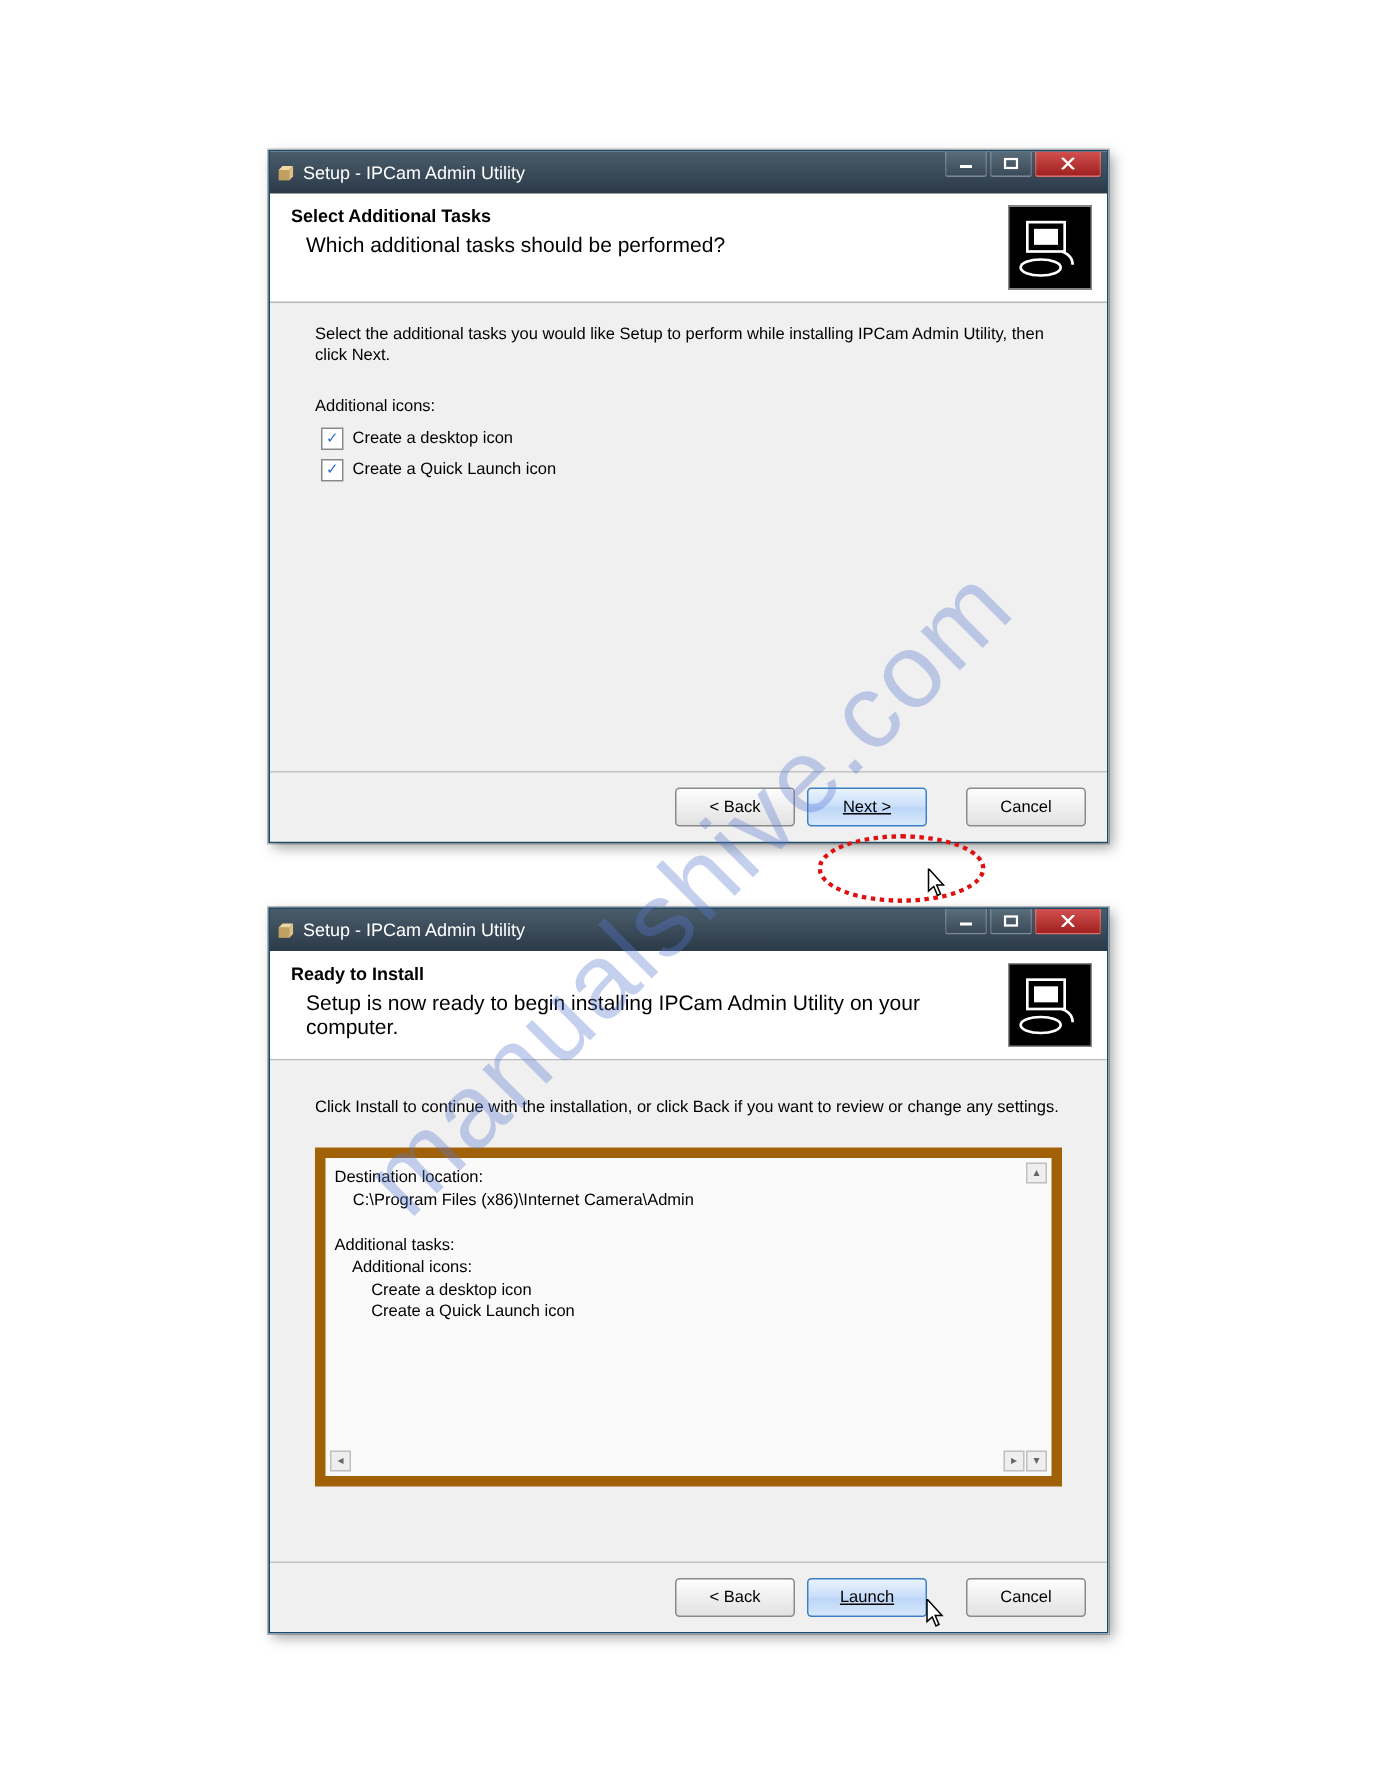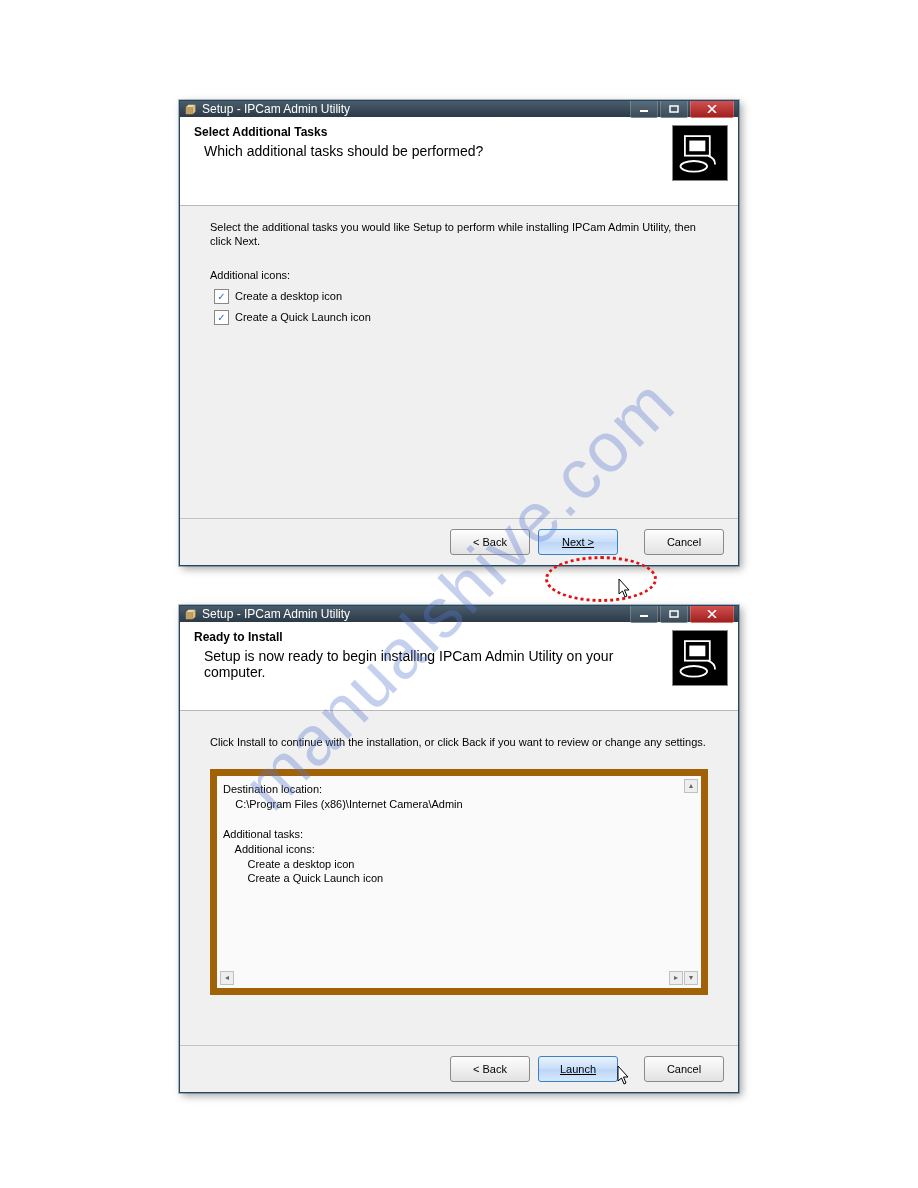--- a/index.html
+++ b/index.html
@@ -14,21 +14,21 @@
   }
   .dialog {
     position: absolute;
     width: 558px;
     border: 1px solid #1a4a6a;
     box-shadow: 0 0 0 1px rgba(0,0,0,0.25), 3px 3px 8px rgba(0,0,0,0.35);
   }
   .titlebar {
     display: flex;
     align-items: center;
-    height: 16px;
+    height: 28px;
     background: linear-gradient(#4a5c6a, #2c3a48);
     color: #fff;
     font-size: 12px;
     padding-left: 4px;
     position: relative;
   }
   .titlebar .app-icon {
     width: 14px; height: 14px;
     margin-right: 4px;
   }
@@ -52,21 +52,21 @@
     background: linear-gradient(#5a6d7a, #3a4a58);
   }
   .winbtn.close {
     background: linear-gradient(#d25050, #a02020);
     width: 42px;
   }
   .header {
     background: #ffffff;
     border-bottom: 1px solid #b8b8b8;
     display: flex;
-    padding: 8px 10px 24px 14px;
+    padding: 8px 10px 8px 14px;
   }
   .header-text { flex: 1; }
   .header-title { font-weight: bold; font-size: 12px; margin-bottom: 4px; }
   .header-sub { font-size: 14px; margin-left: 10px; }
   .header-icon {
     width: 54px; height: 54px;
     background: #000;
     border: 1px solid #888;
     margin-left: 6px;
     display: flex; align-items: center; justify-content: center;

